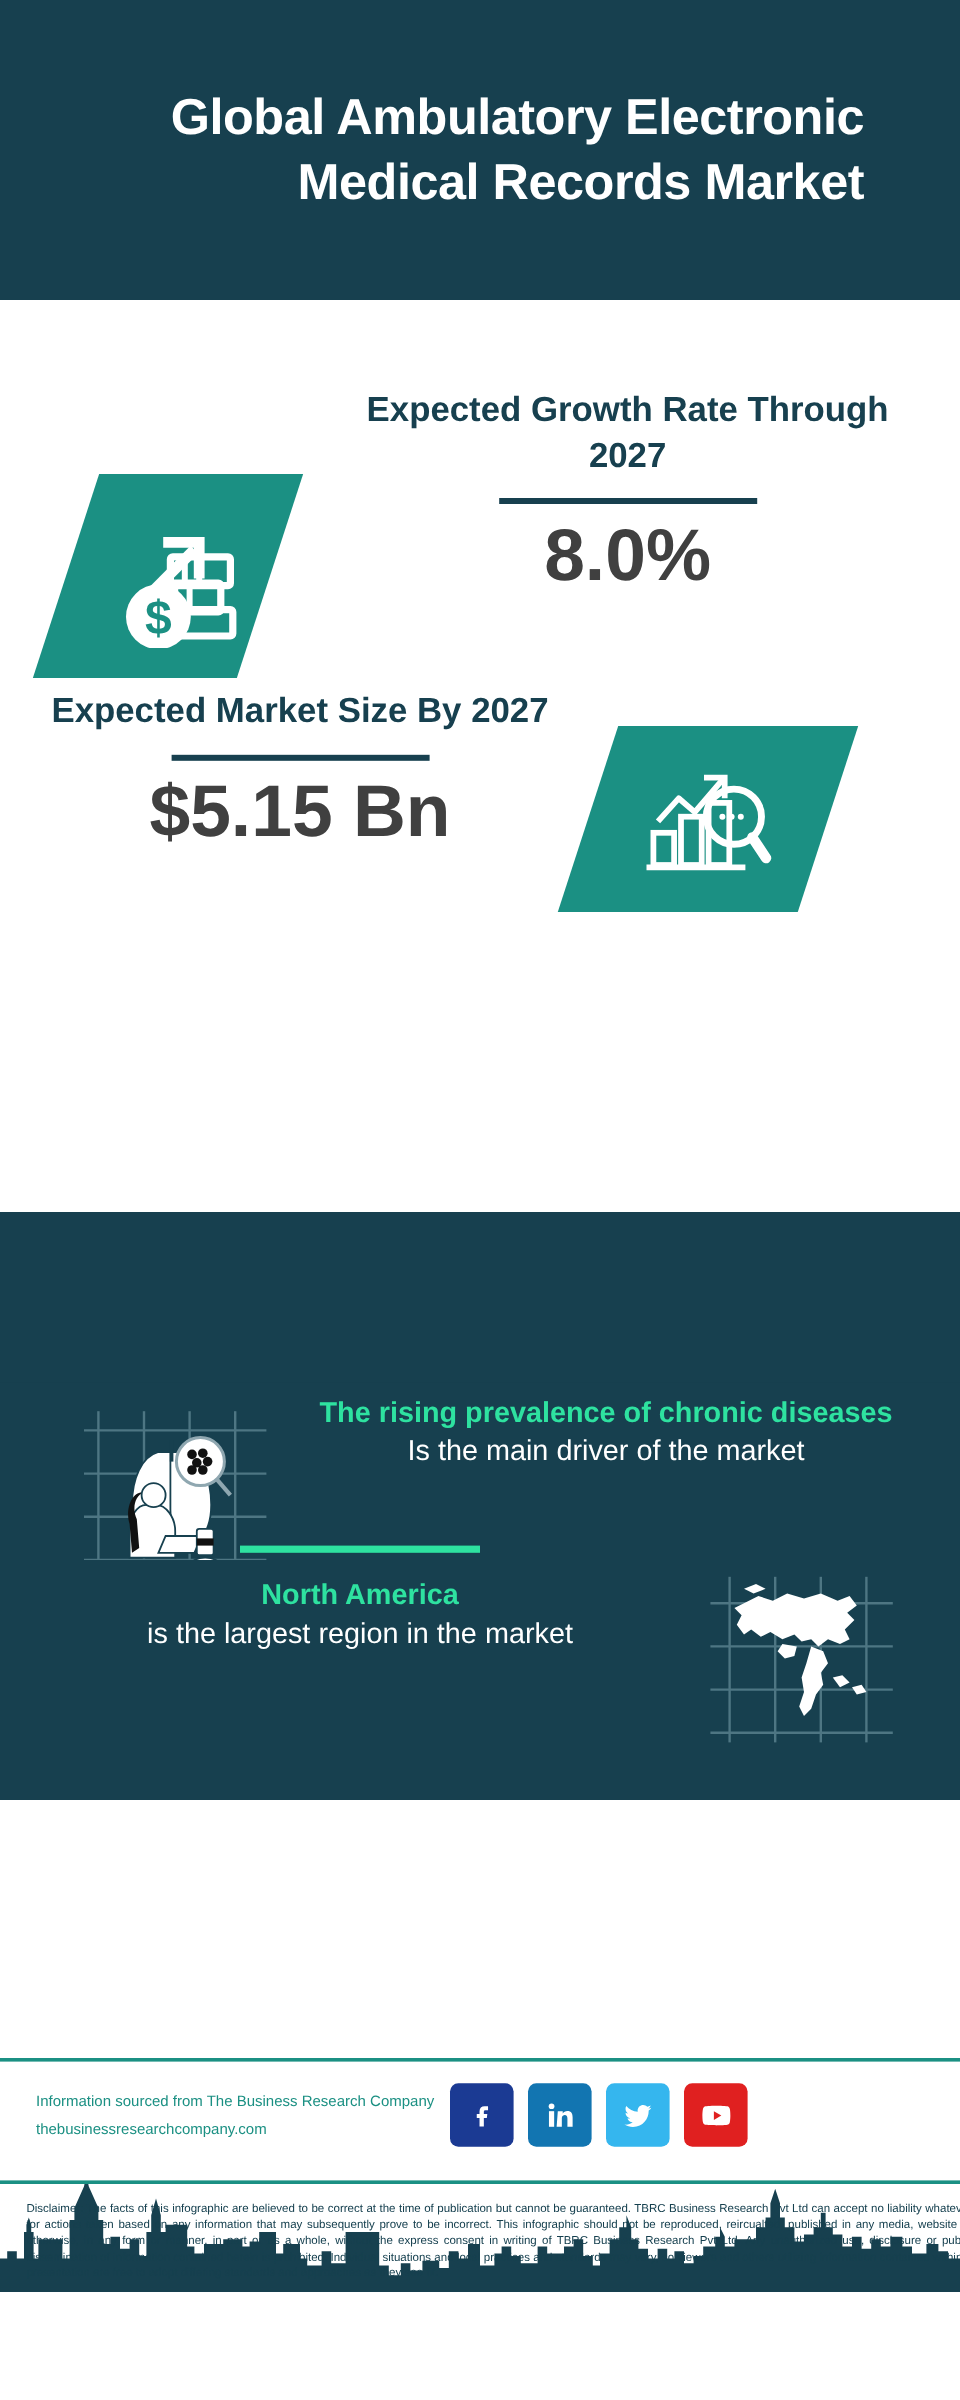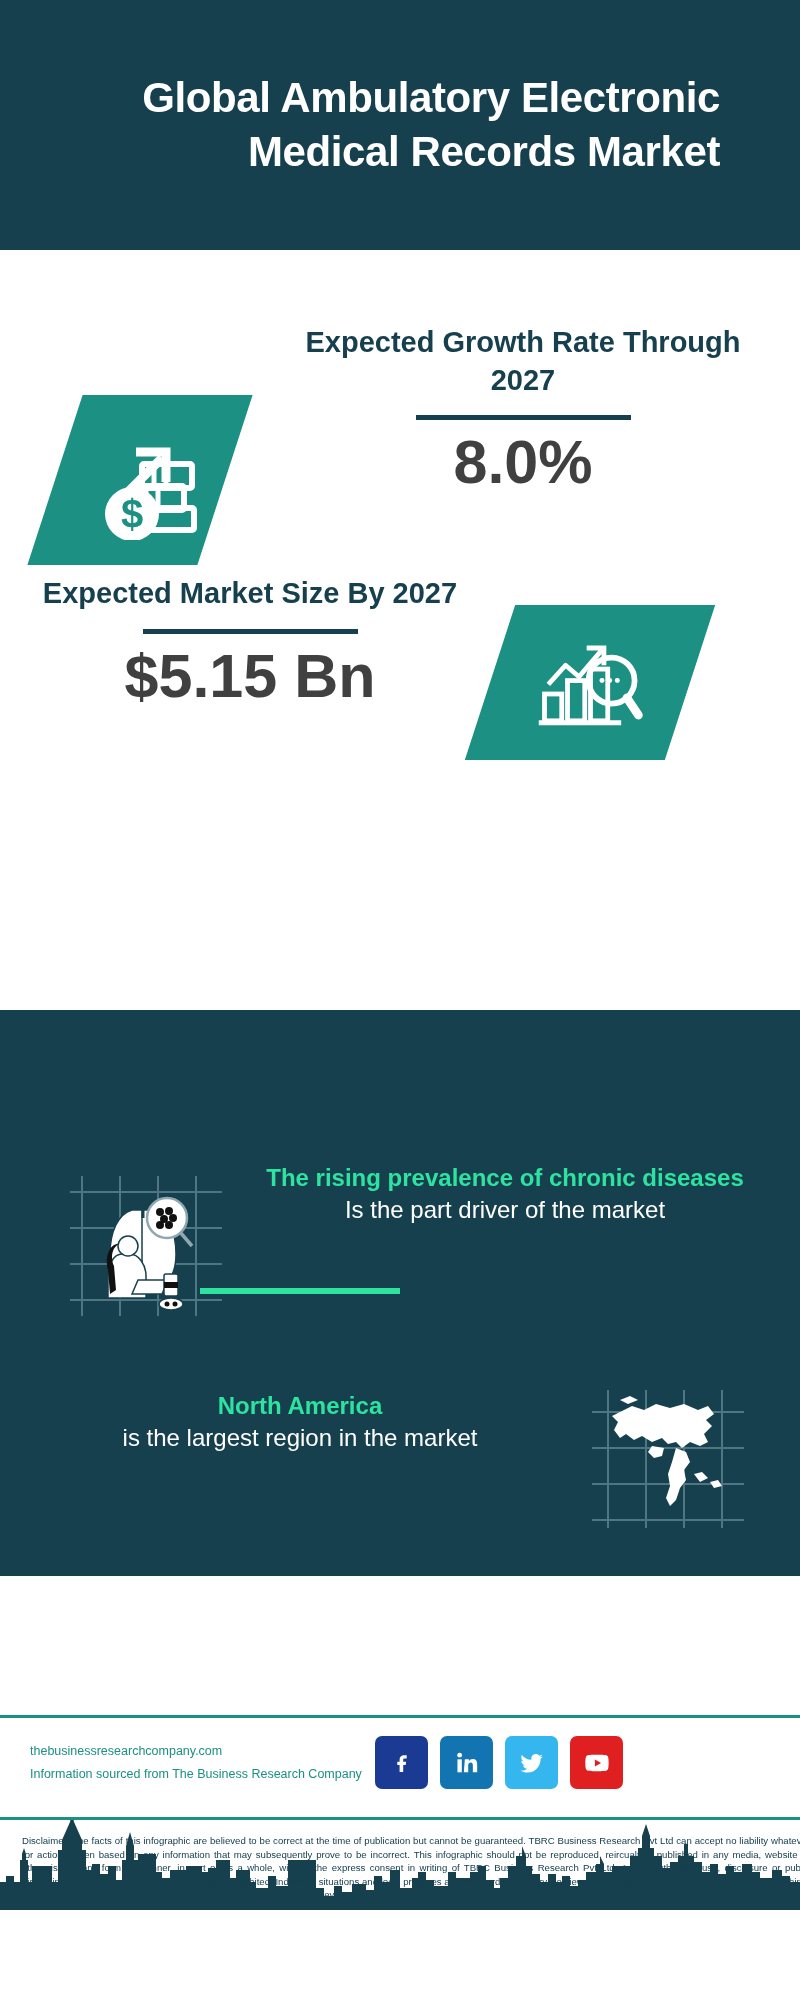--- a/index.html
+++ b/index.html
@@ -64,21 +64,21 @@
     display:block;
   }
   .darkwrap { position:absolute; left:0; top:880px; width:800px; height:520px; }
 
   
   .feature {
     position:absolute; left:0; width:800px;
     background:#17404f;
   }
   .feat1 { top:1152px; height:200px; }
-  .feat2 { top:1376px; height:200px; }
+  .feat2 { top:1300px; height:200px; }
 
   .feat-img {
     position:absolute; width:160px; height:150px;
   }
   .feat-text { position:absolute; text-align:center; }
   .feat-accent {
     color:#2ee2a0; font-size:24px; font-weight:bold; line-height:1.32;
   }
   .feat-sub {
     color:#ffffff; font-size:24px; font-weight:normal; line-height:1.36;
@@ -231,21 +231,21 @@
         <path d="M68 110 L98 110 L92 124 L62 124 Z" fill="#ffffff" stroke="#17404f" stroke-width="1.5"></path>
         <rect x="94" y="104" width="14" height="22" rx="2" fill="#ffffff" stroke="#17404f" stroke-width="1.5"></rect>
         <rect x="94" y="112" width="14" height="6" fill="#111"></rect>
         <ellipse cx="101" cy="134" rx="12" ry="6" fill="#ffffff" stroke="#17404f" stroke-width="1.5"></ellipse>
         <circle cx="97" cy="134" r="2.5" fill="#111"></circle>
         <circle cx="105" cy="134" r="2.5" fill="#111"></circle>
       </svg>
     </div>
     <div class="feat-text" style="left:225px; top:10px; width:560px;">
       <div class="feat-accent">The rising prevalence of chronic diseases</div>
-      <div class="feat-sub">Is the part driver of the market</div>
+      <div class="feat-sub">Is the main driver of the market</div>
     </div>
   </div>
 
   <div class="rule-green"></div>
 
   <div class="feature feat2">
     <div class="feat-text" style="left:20px; top:14px; width:560px;">
       <div class="feat-accent">North America</div>
       <div class="feat-sub">is the largest region in the market</div>
     </div>
@@ -266,22 +266,22 @@
         <path fill="#ffffff" d="M62 60 L74 62 L72 70 L64 72 L58 66 Z"></path>
         <path fill="#ffffff" d="M104 88 L112 86 L118 92 L110 96 Z"></path>
         <path fill="#ffffff" d="M120 96 L128 94 L132 100 L124 102 Z"></path>
         <path fill="#ffffff" d="M30 14 L40 10 L48 14 L38 18 Z"></path>
       </svg>
     </div>
   </div>
 
   <div class="sourcebar">
     <div class="src-text">
+      <div class="src-line">Information sourced from The Business Research Company</div>
       <div class="src-line">thebusinessresearchcompany.com</div>
-      <div class="src-line">Information sourced from The Business Research Company</div>
     </div>
     <div class="socials">
       <div class="sq fb">
         <svg width="24" height="24" viewBox="0 0 24 24" fill="#fff">
           <path d="M14.5 7.5h2.2V4.2h-2.8c-2.7 0-4.3 1.6-4.3 4.3v2.2H7.3v3.4h2.3V21h3.6v-6.9h2.5l.4-3.4h-2.9V8.9c0-.9.3-1.4 1.3-1.4z"></path>
         </svg>
       </div>
       <div class="sq li">
         <svg width="26" height="26" viewBox="0 0 24 24" fill="#fff">
           <circle cx="5.2" cy="4.8" r="2.2"></circle>

